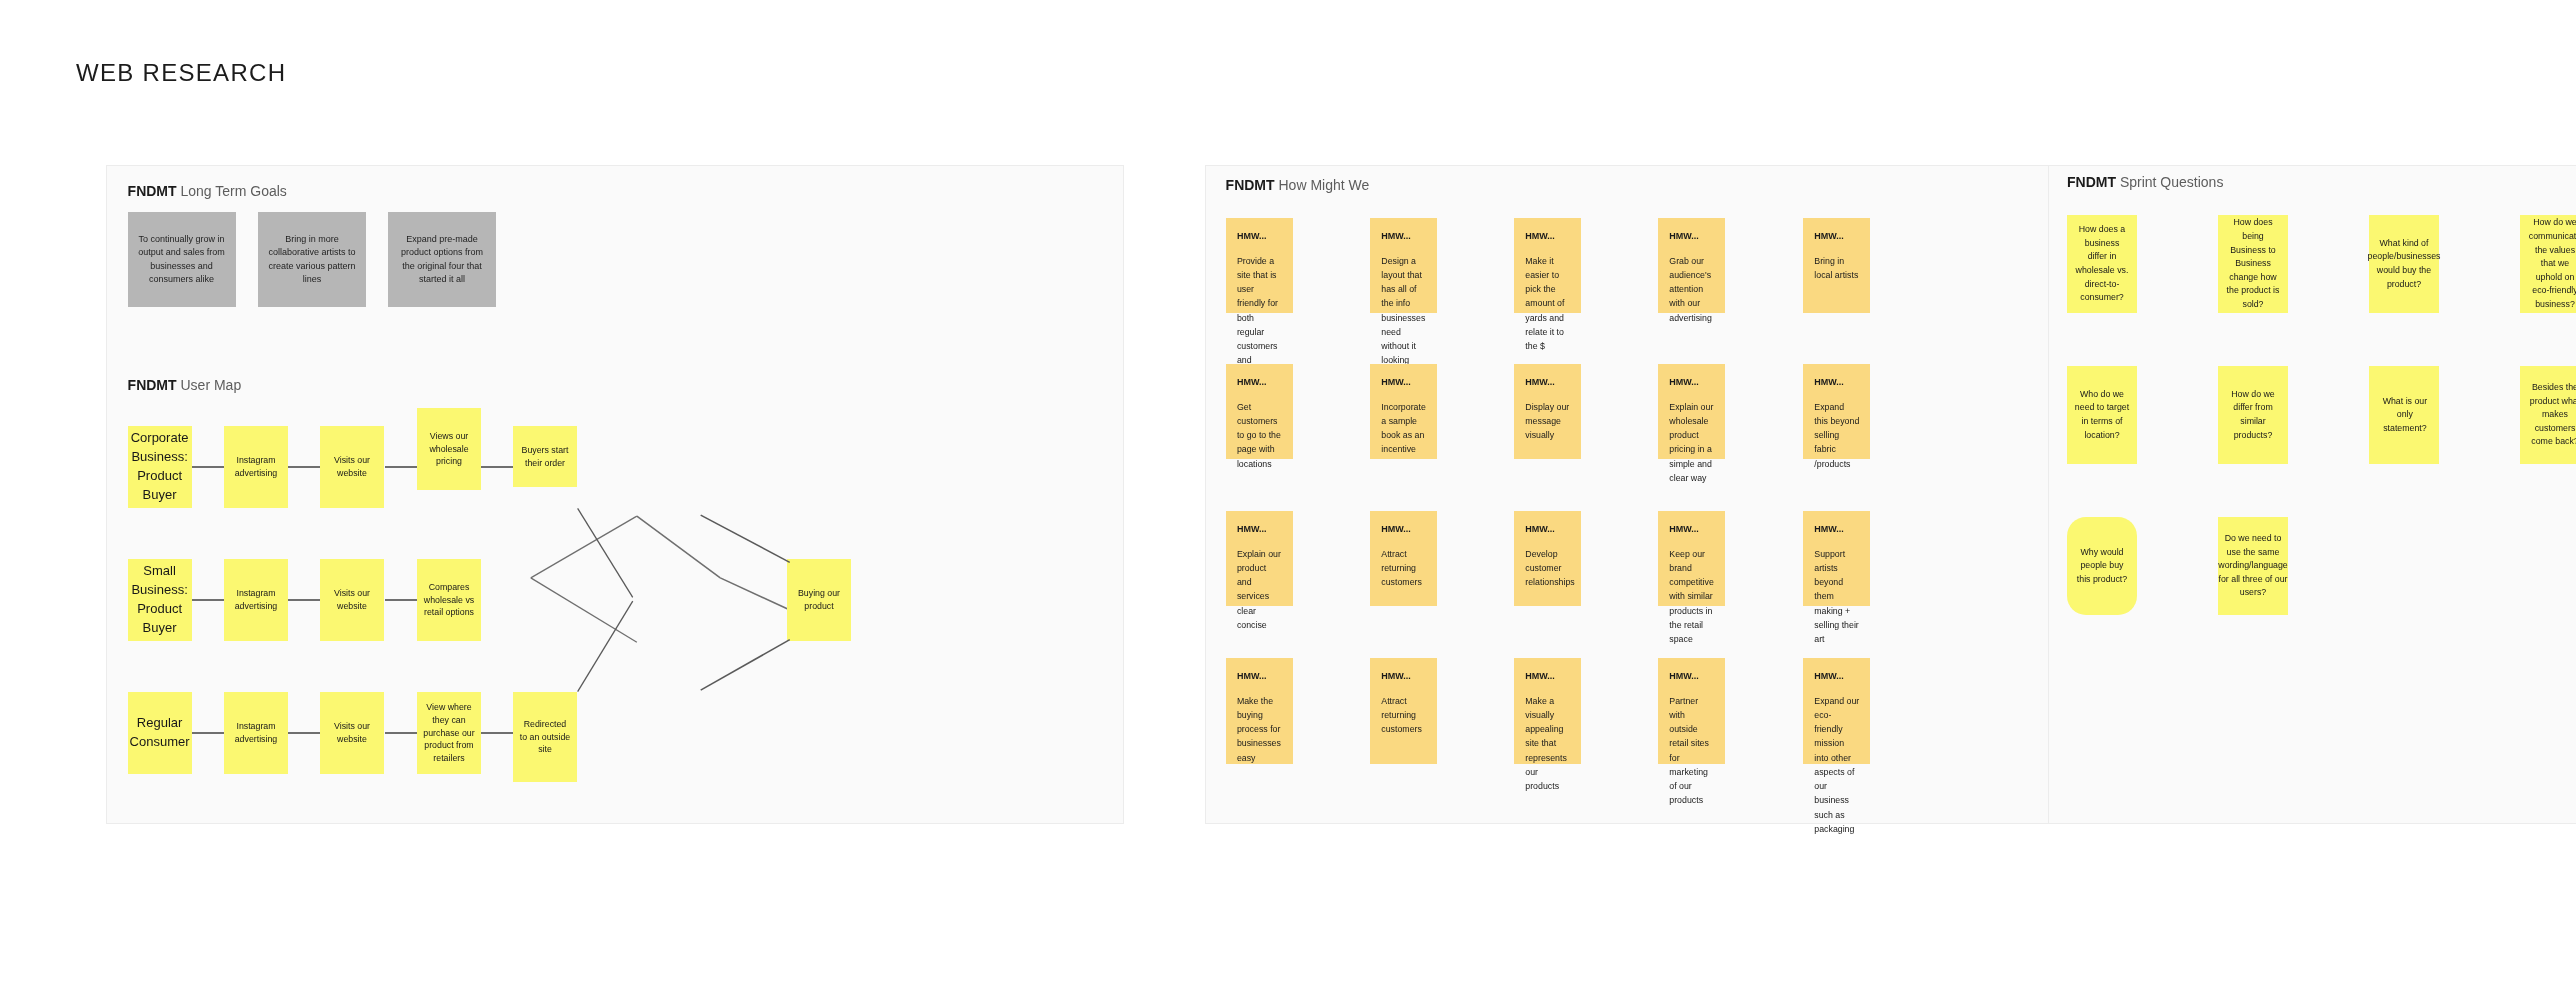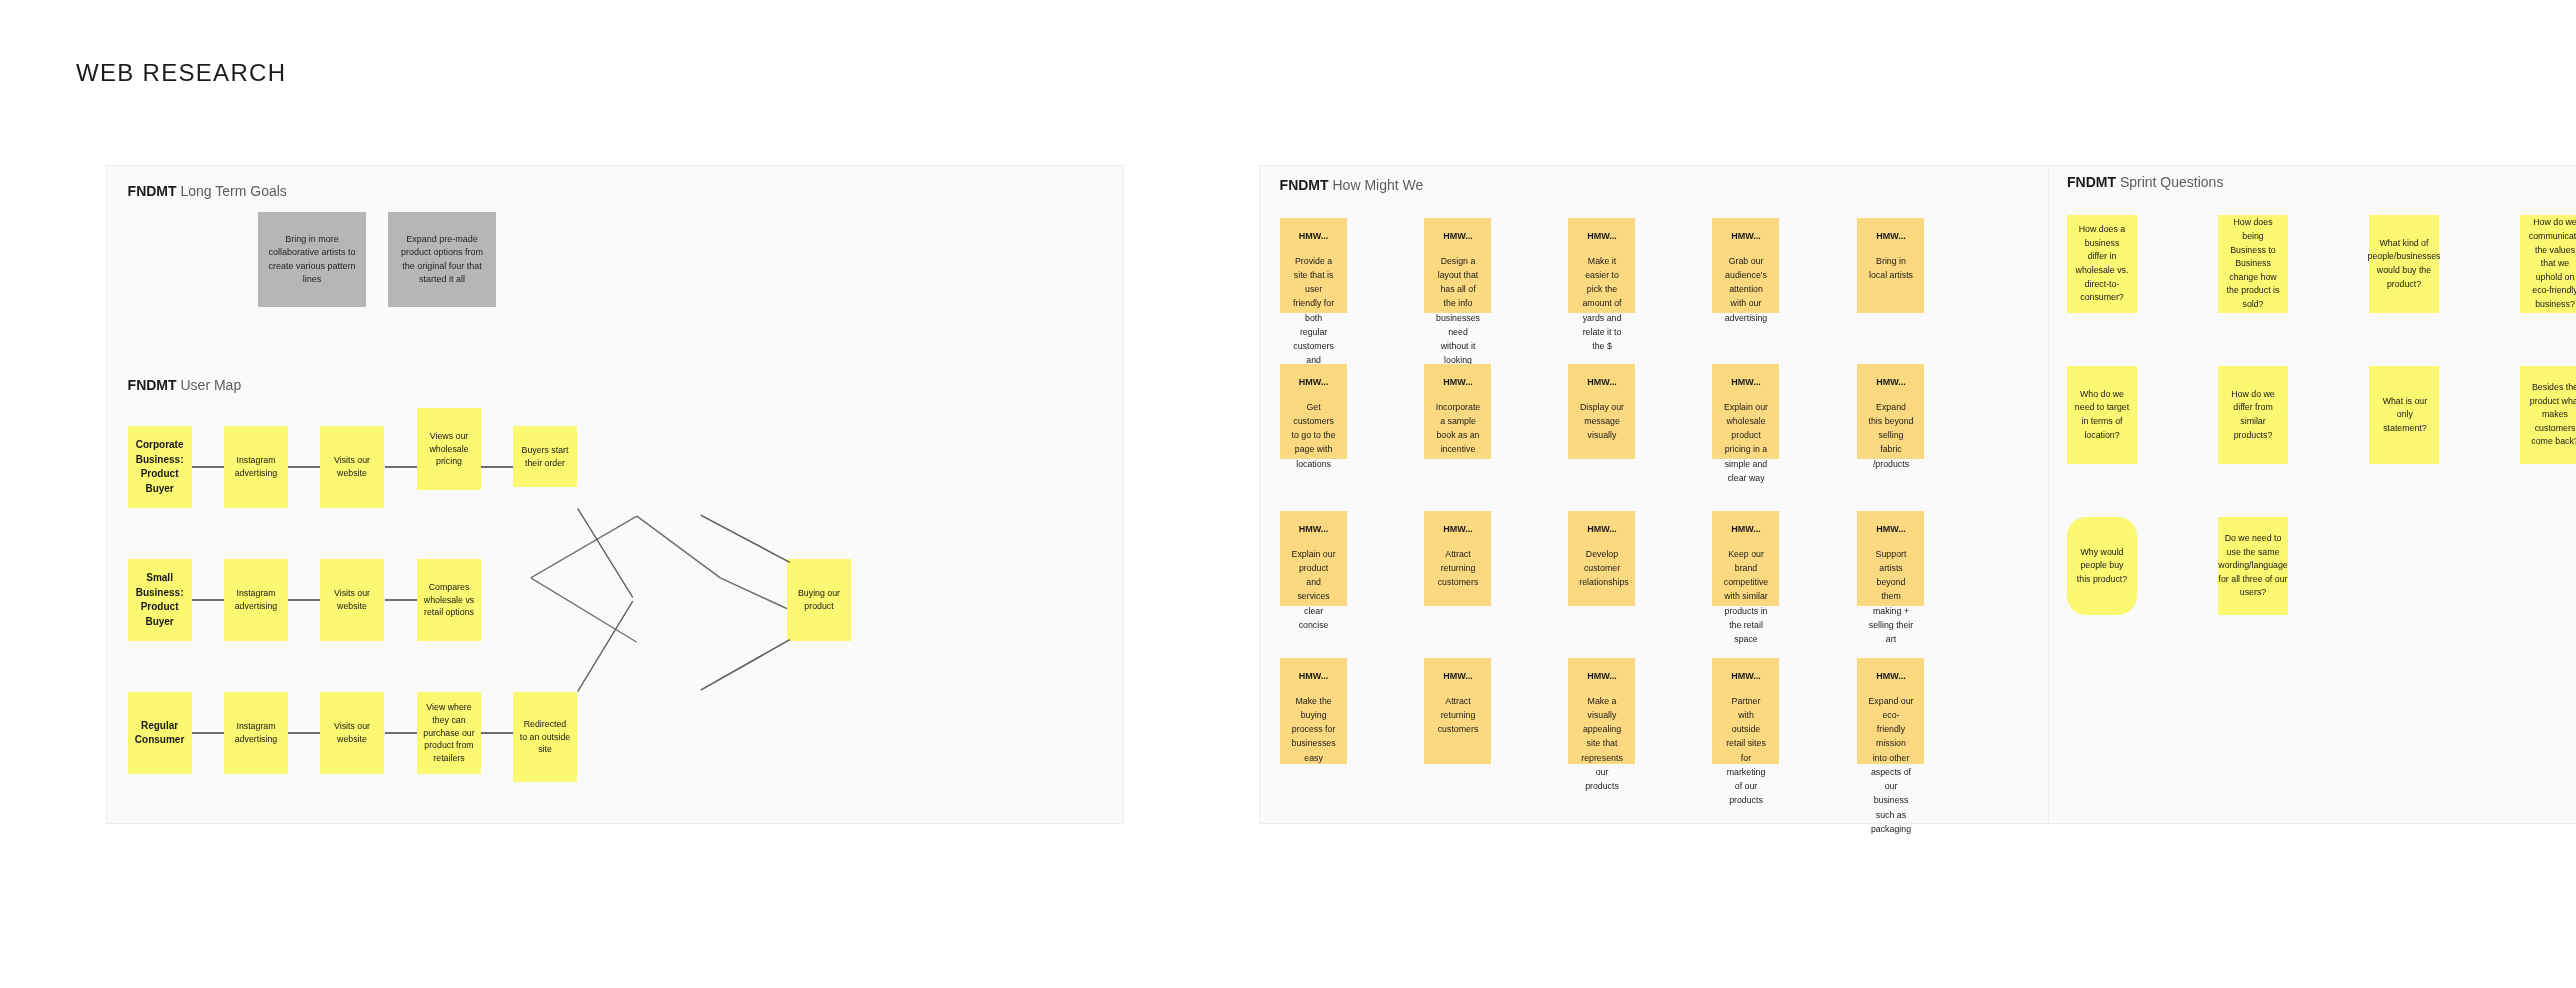--- a/index.html
+++ b/index.html
@@ -22,21 +22,21 @@
     font-weight: 400;
   }
 
   
   .panel {
     position: absolute;
     background: #fafafa;
     border: 0.5px solid #ececec;
   }
   .panel-left   { left: 106px;  top: 165px; width: 1018px; height: 659px; }
-  .panel-mid    { left: 1259px; top: 165px; width: 858px; height: 659px; text-align: center; }
+  .panel-mid    { left: 1205px; top: 165px; width: 858px; height: 659px; }
   .panel-right  { left: 2048px; top: 165px; width: 623px; height: 659px; }
 
   .section-head {
     position: absolute;
     font-size: 14px;
     color: #5d5d5d;
     white-space: nowrap;
   }
   .section-head b { color: #1b1b1b; font-weight: 700; }
 
@@ -60,21 +60,21 @@
     background: #fbf871;
     display: flex;
     align-items: center;
     justify-content: center;
     text-align: center;
     padding: 4.1px 6.2px;
     font-size: 8.8px;
     line-height: 1.45;
     color: #181818;
   }
-  .note.persona { font-weight: 700; font-size: 10px; }
+  .note.persona { font-weight: 400; font-size: 13px; }
 
   .conn {
     position: absolute;
     height: 1.5px;
     background: #6f6f6f;
   }
   svg.diag-lines {
     position: absolute;
     left: 0; top: 0;
     width: 1018px; height: 659px;
@@ -114,20 +114,21 @@
 <div class="page">
 
   <div class="page-title">WEB RESEARCH</div>
 
   <div class="panel panel-left">
 
     <div class="section-head" style="left:20.6px; top:17px;">
       <b>FNDMT</b><span> Long Term Goals</span>
     </div>
 
+    <div class="goal-card" style="left:20.6px; top:46px; width:108px; height:95px;">To continually grow in output and sales from businesses and consumers alike</div>
     <div class="goal-card" style="left:151px; top:46px; width:108px; height:95px;">Bring in more collaborative artists to create various pattern lines</div>
     <div class="goal-card" style="left:281px; top:46px; width:108px; height:95px;">Expand pre-made product options from the original four that started it all</div>
 
     <div class="section-head" style="left:20.6px; top:211px;">
       <b>FNDMT</b><span> User Map</span>
     </div>
 
     <svg class="diag-lines" viewBox="0 0 1975 1280" width="1018" height="659">
 
       <line x1="1028" y1="680" x2="1190" y2="800" stroke="#6f6f6f" stroke-width="3"></line>

